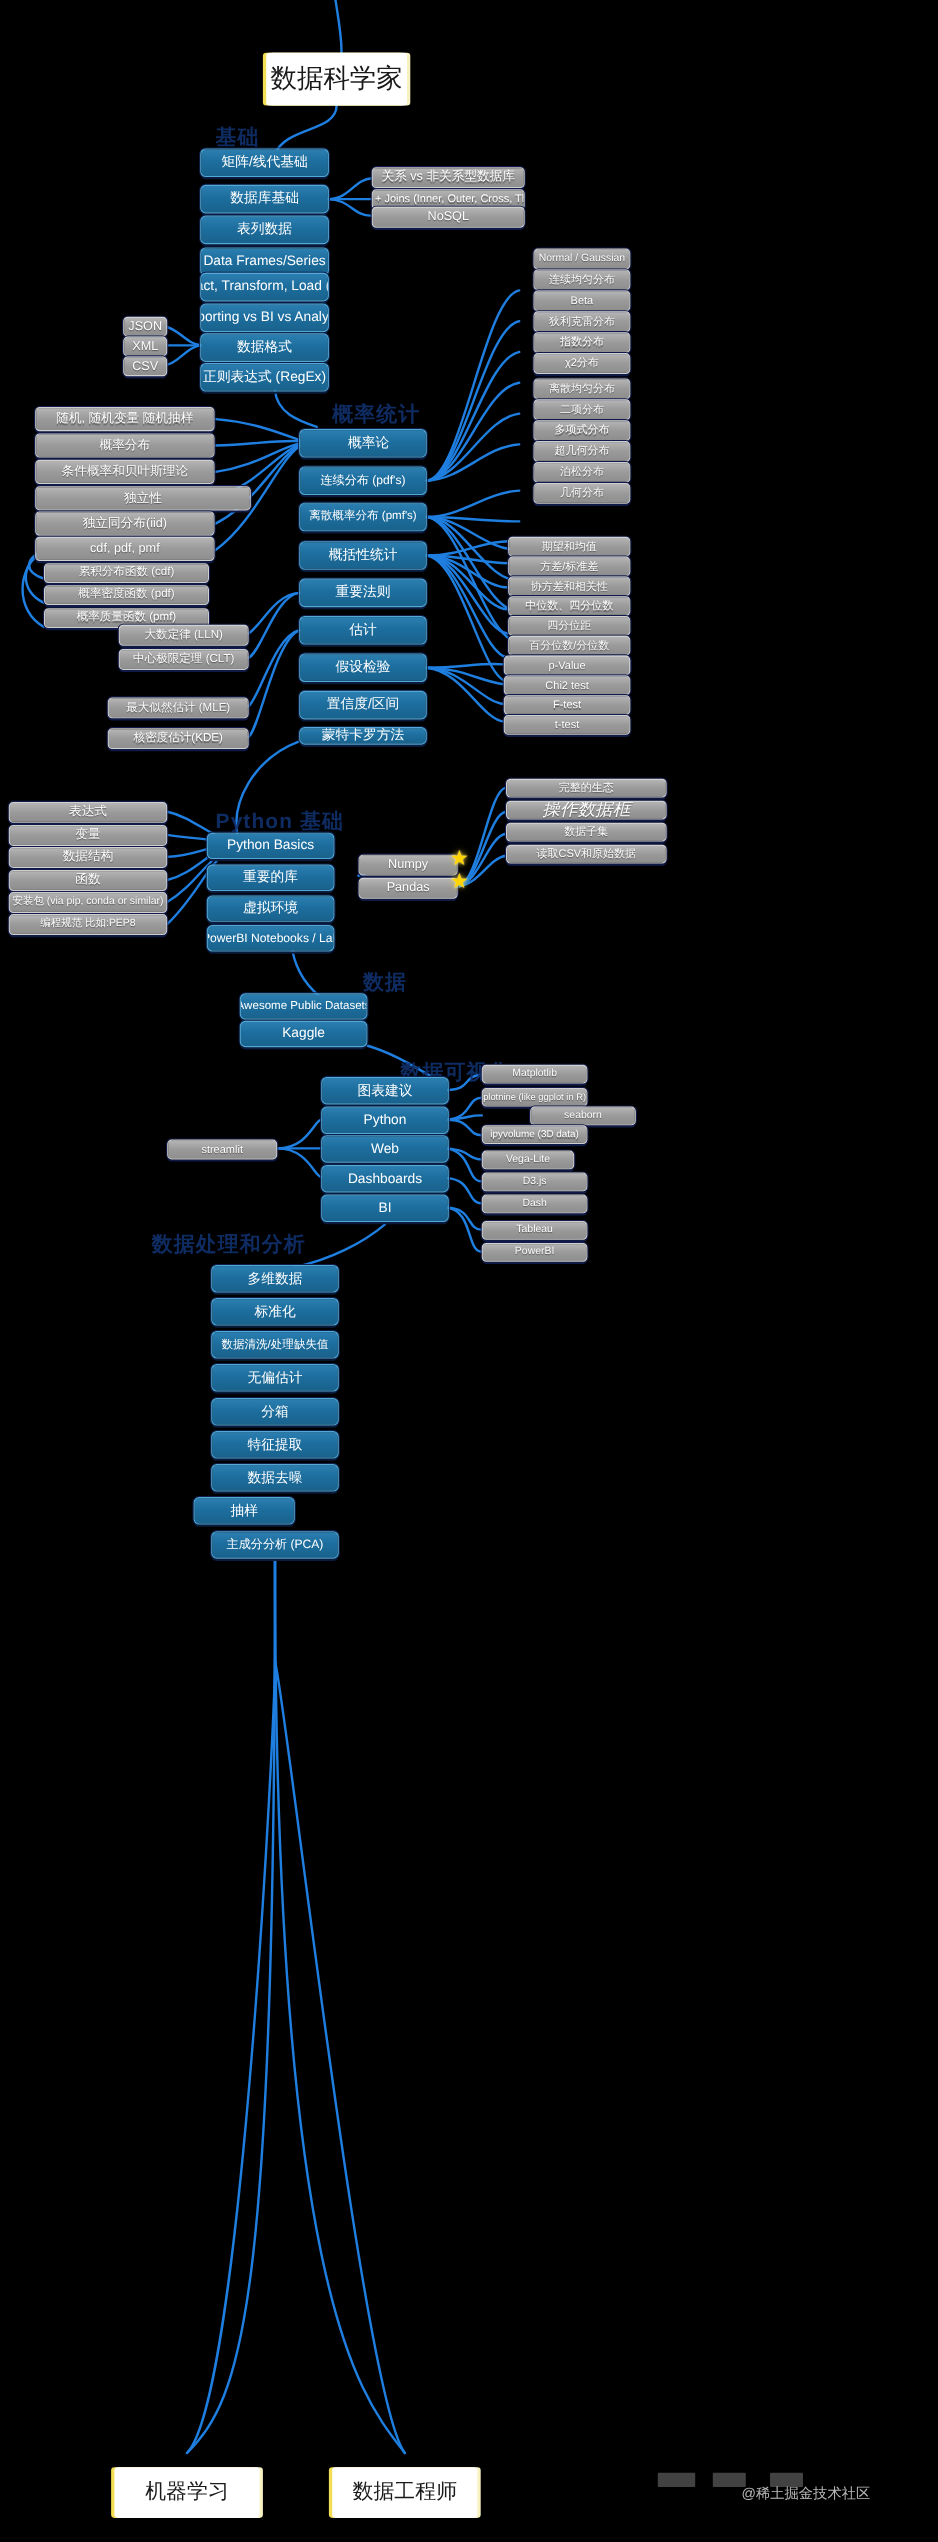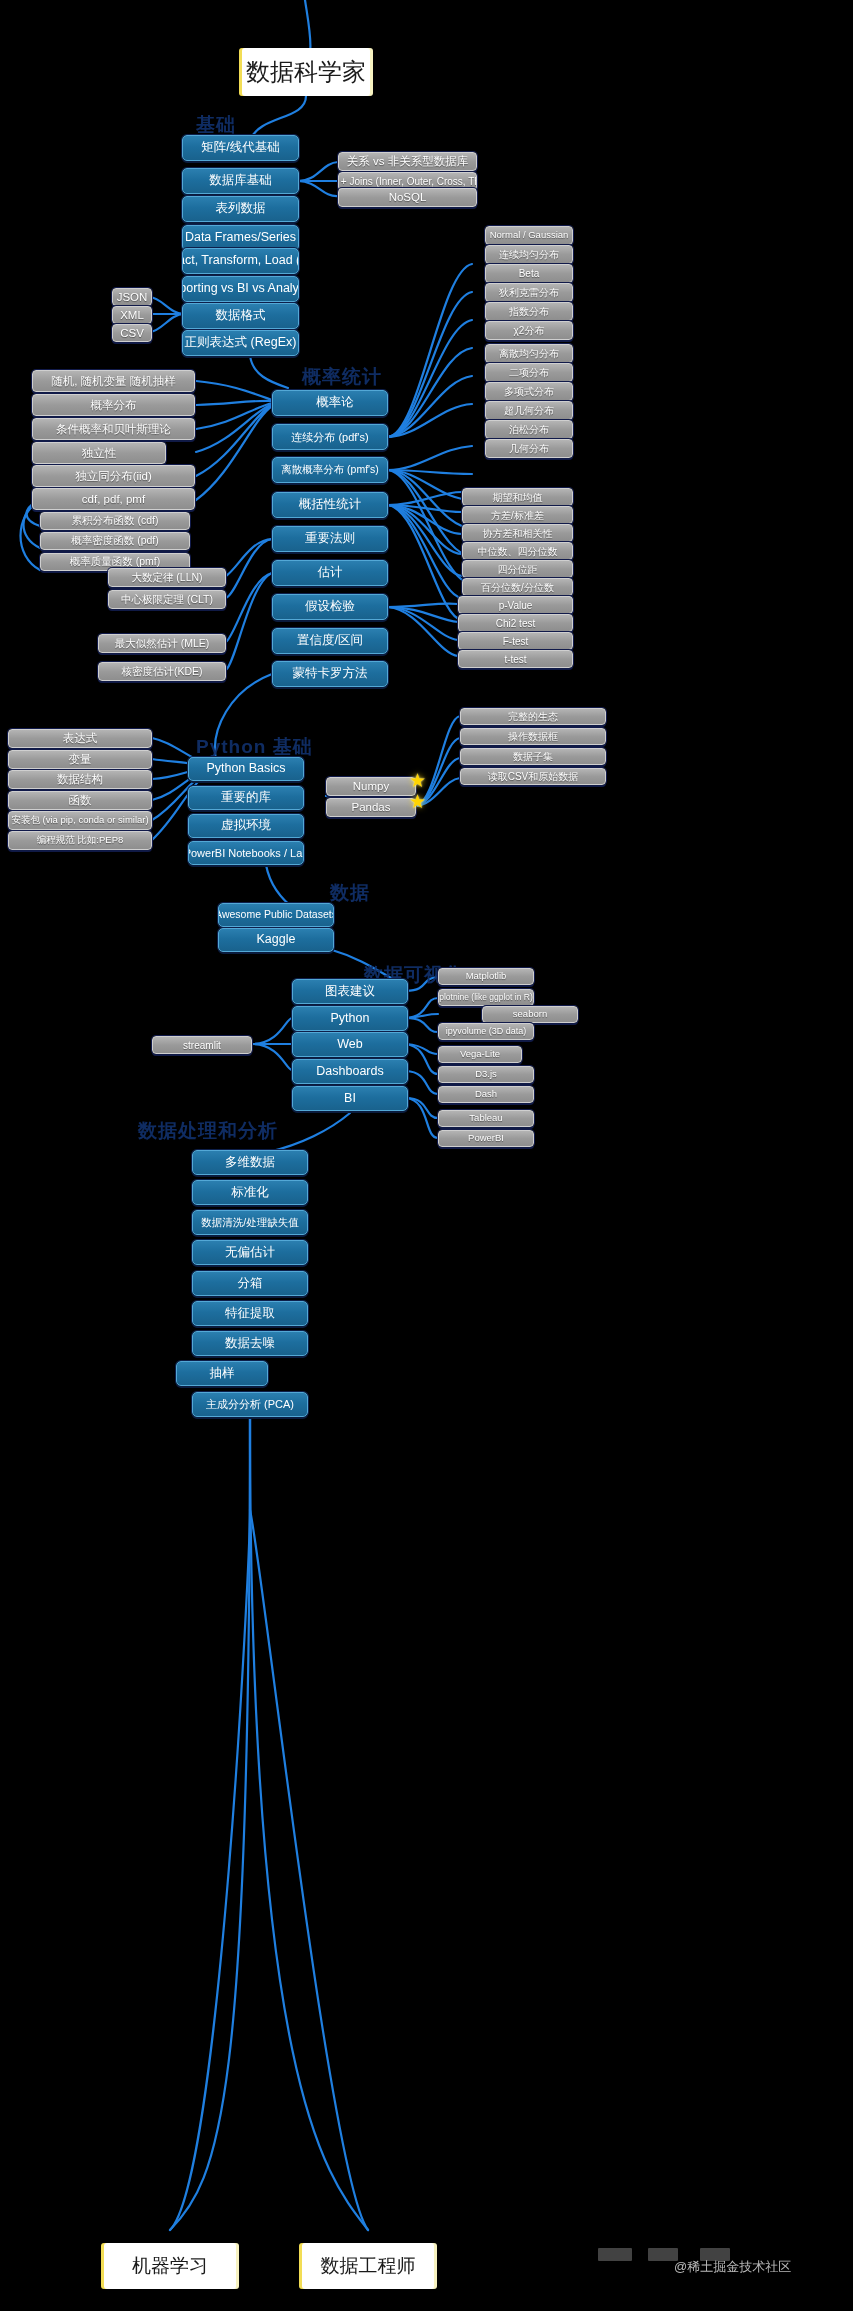--- a/index.html
+++ b/index.html
@@ -278,21 +278,21 @@
 
   <div class="node n-gray" style="left:32px; top:370px; width:163px; height:22px;">
       <span>随机, 随机变量 随机抽样</span>
     </div>
   <div class="node n-gray" style="left:32px; top:394px; width:163px; height:22px;">
       <span>概率分布</span>
     </div>
   <div class="node n-gray" style="left:32px; top:418px; width:163px; height:22px;">
       <span>条件概率和贝叶斯理论</span>
     </div>
-  <div class="node n-gray" style="left:32px; top:442px; width:134px; height:22px;">
+  <div class="node n-gray" style="left:32px; top:442px; width:196px; height:22px;">
       <span>独立性</span>
     </div>
   <div class="node n-gray" style="left:32px; top:465px; width:163px; height:22px;">
       <span>独立同分布(iid)</span>
     </div>
   <div class="node n-gray" style="left:32px; top:488px; width:163px; height:22px;">
       <span>cdf, pdf, pmf</span>
     </div>
 
   <div class="node n-gray" style="left:40px; top:512px; width:150px; height:18px;">
@@ -322,21 +322,21 @@
     </div>
   <div class="node n-blue" style="left:272px; top:560px; width:116px; height:26px;">
       <span>估计</span>
     </div>
   <div class="node n-blue" style="left:272px; top:594px; width:116px; height:26px;">
       <span>假设检验</span>
     </div>
   <div class="node n-blue" style="left:272px; top:628px; width:116px; height:26px;">
       <span>置信度/区间</span>
     </div>
-  <div class="node n-blue" style="left:272px; top:661px; width:116px; height:26px;">
+  <div class="node n-blue" style="left:272px; top:661px; width:116px; height:16px;">
       <span>蒙特卡罗方法</span>
     </div>
 
   <div class="node n-gray" style="left:485px; top:226px; width:88px; height:19px;">
       <span style="font-size:9.5px;">Normal / Gaussian</span>
     </div>
   <div class="node n-gray" style="left:485px; top:245px; width:88px; height:19px;">
       <span style="font-size:10px;">连续均匀分布</span>
     </div>
   <div class="node n-gray" style="left:485px; top:264px; width:88px; height:19px;">
@@ -458,21 +458,21 @@
   <div class="node n-gray" style="left:326px; top:798px; width:90px; height:19px;">
       <span>Pandas</span>
     </div>
   <div class="star" style="left:409px; top:771px;">★</div>
   <div class="star" style="left:409px; top:792px;">★</div>
 
   <div class="node n-gray" style="left:460px; top:708px; width:146px; height:17px;">
       <span style="font-size:10px;">完整的生态</span>
     </div>
   <div class="node n-gray" style="left:460px; top:728px; width:146px; height:17px;">
-      <span style="font-size:10px;">操作数据框</span>
+      <span style="font-size:16px;font-style:italic;">操作数据框</span>
     </div>
   <div class="node n-gray" style="left:460px; top:748px; width:146px; height:17px;">
       <span style="font-size:10px;">数据子集</span>
     </div>
   <div class="node n-gray" style="left:460px; top:768px; width:146px; height:17px;">
       <span style="font-size:10px;">读取CSV和原始数据</span>
     </div>
 
   <div class="node n-blue" style="left:218px; top:903px; width:116px; height:24px;">
       <span style="font-size:10.5px;">Awesome Public Datasets</span>

